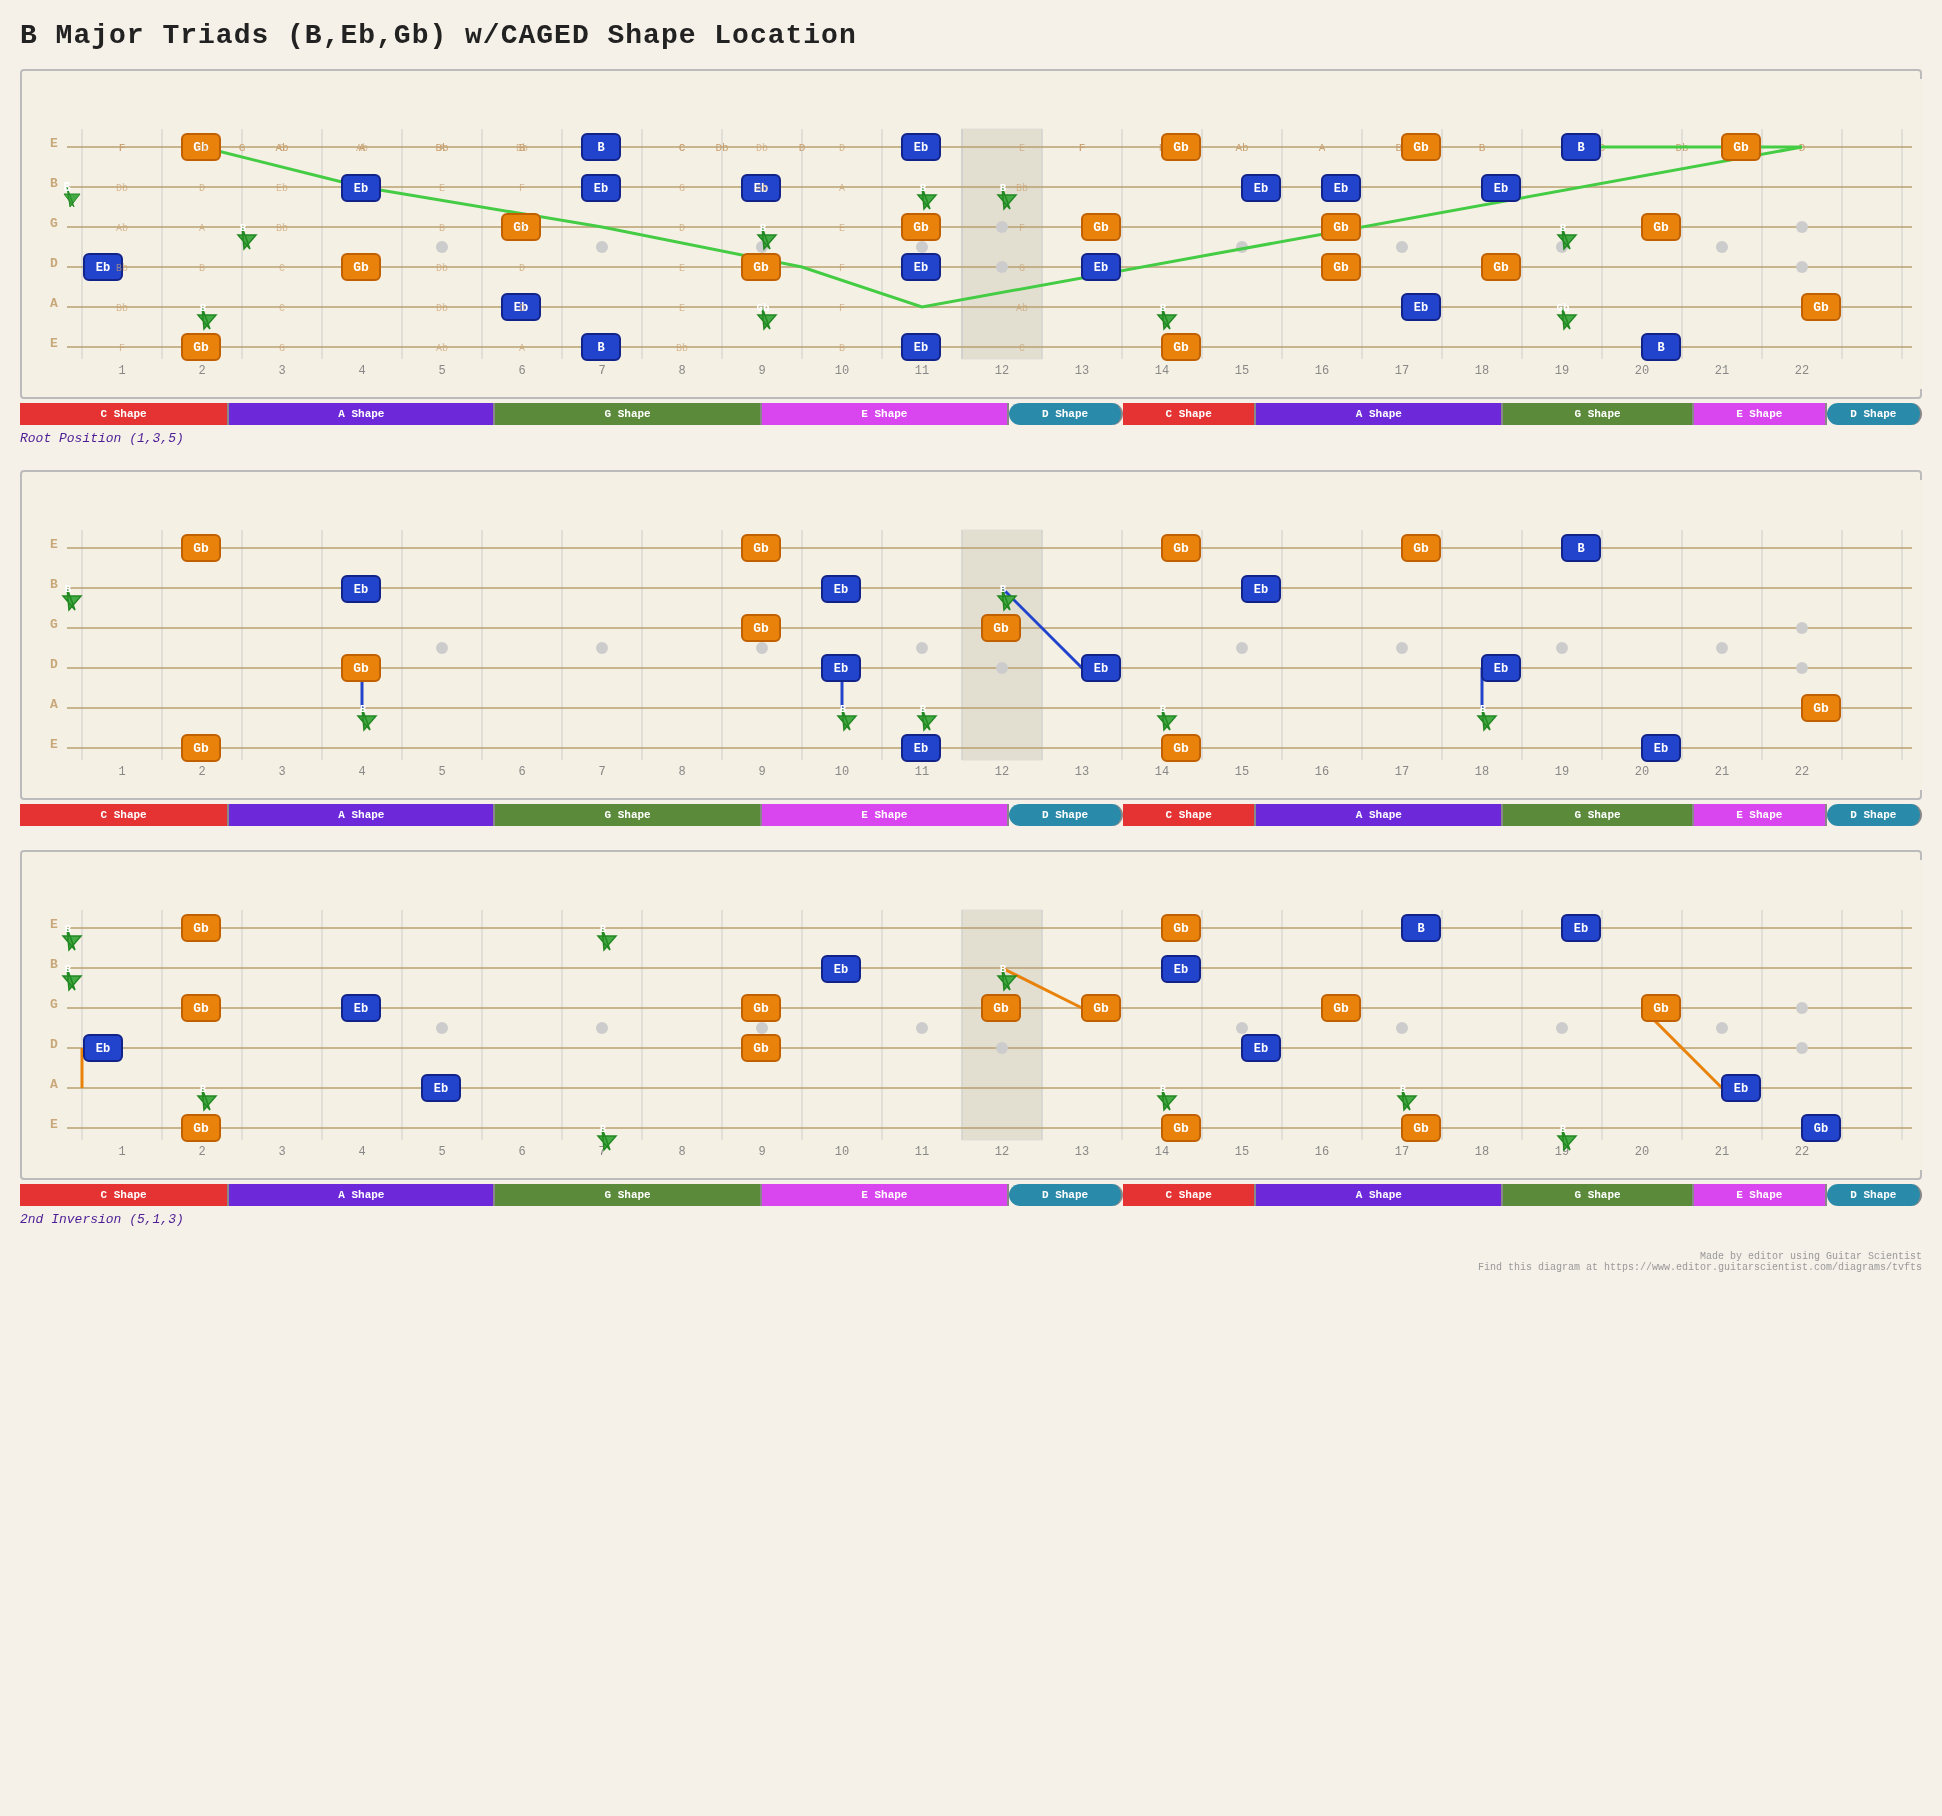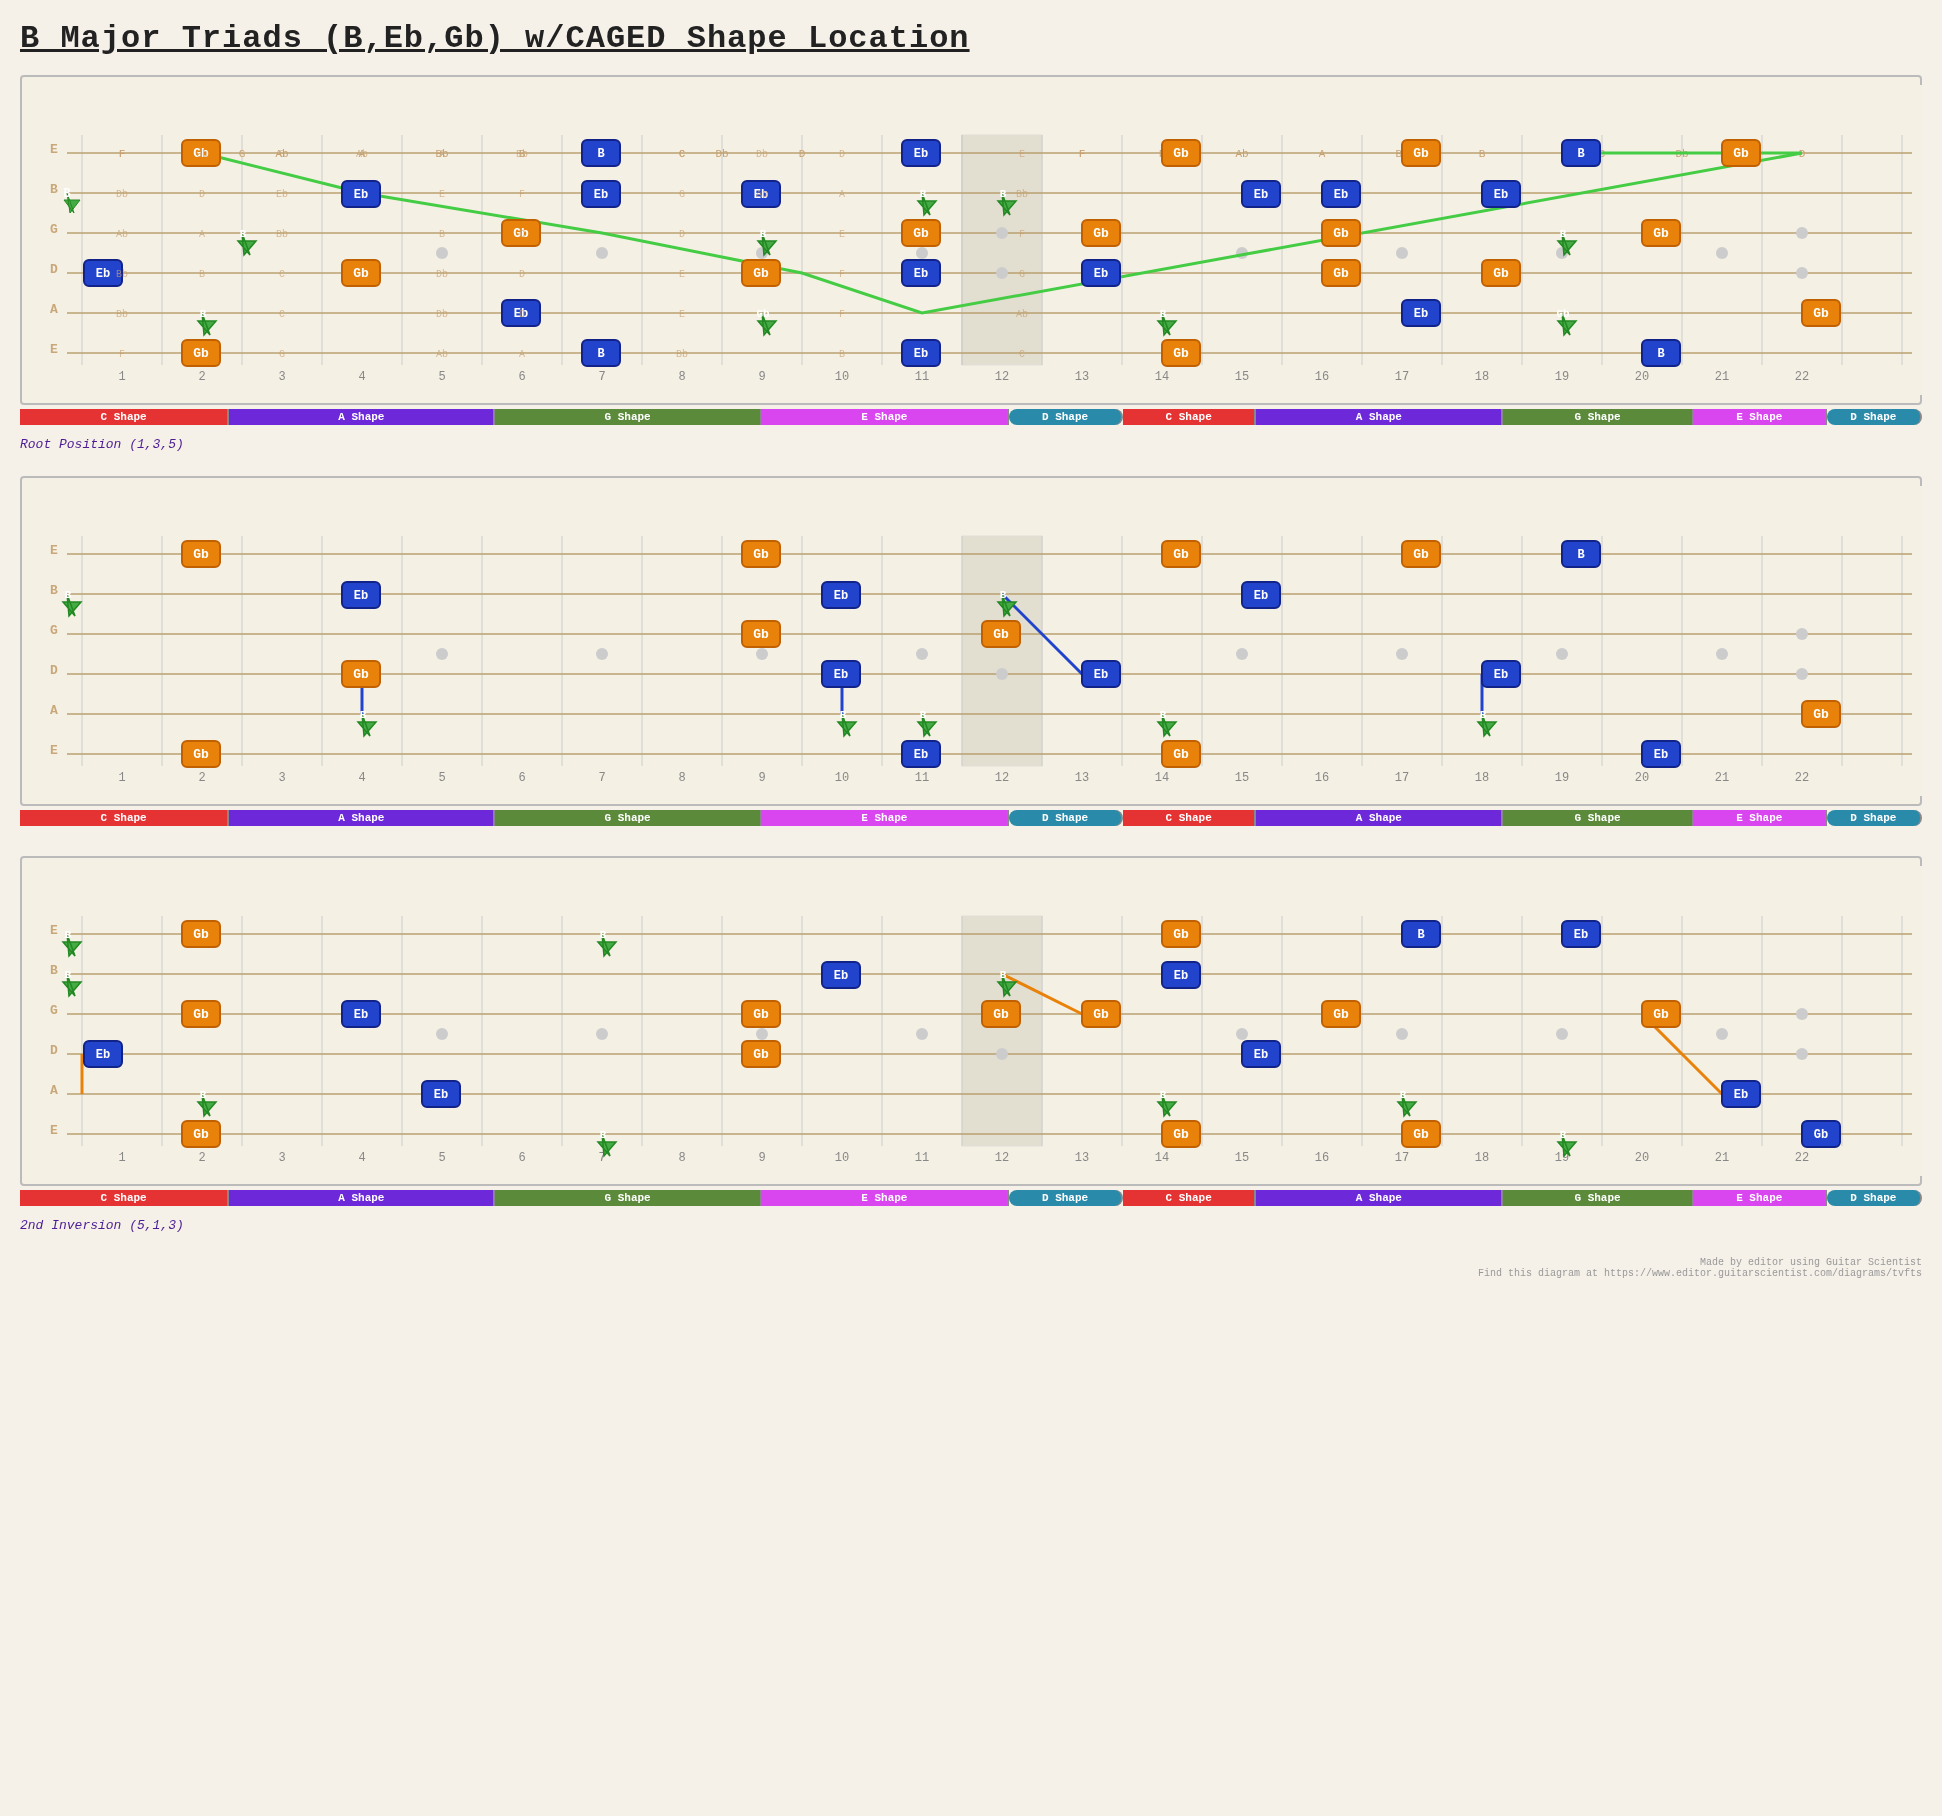--- a/index.html
+++ b/index.html
@@ -4,26 +4,25 @@
   <style>
     * { box-sizing: border-box; margin: 0; padding: 0; }
     body {
       background: #f5f0e8;
       font-family: 'Courier New', monospace;
       padding: 20px;
       width: 1942px;
       min-height: 1816px;
     }
     .page-title {
-      font-size: 32px;
+      font-size: 28px;
       font-weight: bold;
       color: #222;
       margin-bottom: 18px;
       letter-spacing: 1px;
-      text-decoration: underline;
     }
     .diagram-section {
       margin-bottom: 24px;
     }
     .fretboard-container {
       position: relative;
       background: #f5f0e4;
       border: 2px solid #bbb;
       border-radius: 4px;
       padding: 8px 0;
@@ -37,21 +36,21 @@
       width: 100%;
       margin-top: 4px;
       height: 22px;
       font-size: 11px;
       font-weight: bold;
     }
     .shape-segment {
       display: flex;
       align-items: center;
       justify-content: center;
-      height: 16px;
+      height: 22px;
       font-size: 11px;
       font-weight: bold;
       border-right: 2px solid #888;
       text-align: right;
     }
     .shape-c { background: #e53333; color: white; }
     .shape-a { background: #6d28d9; color: white; }
     .shape-g { background: #5a8a3a; color: white; }
     .shape-e { background: #d946ef; color: white; }
     .shape-d { background: #2a8aaa; color: white; border-radius: 11px; }

